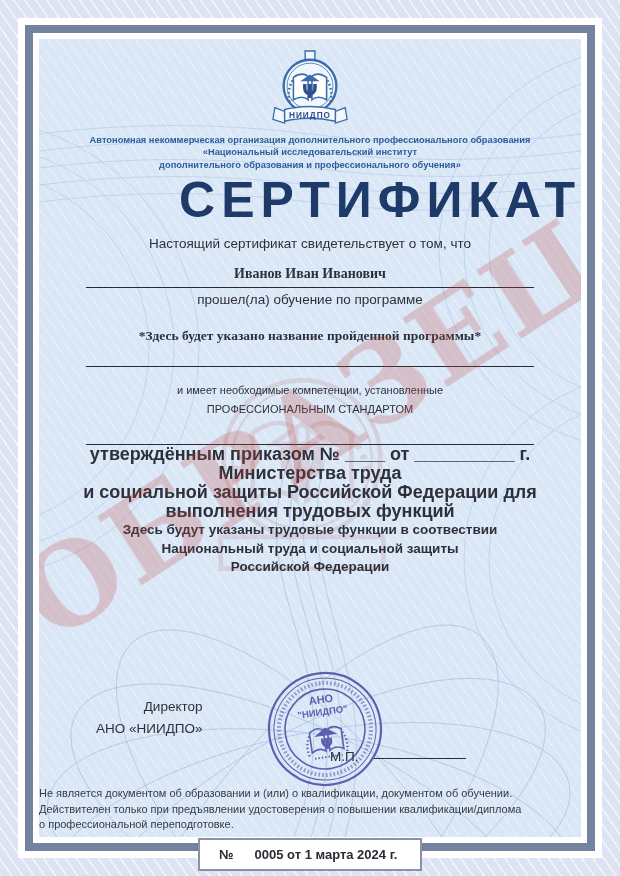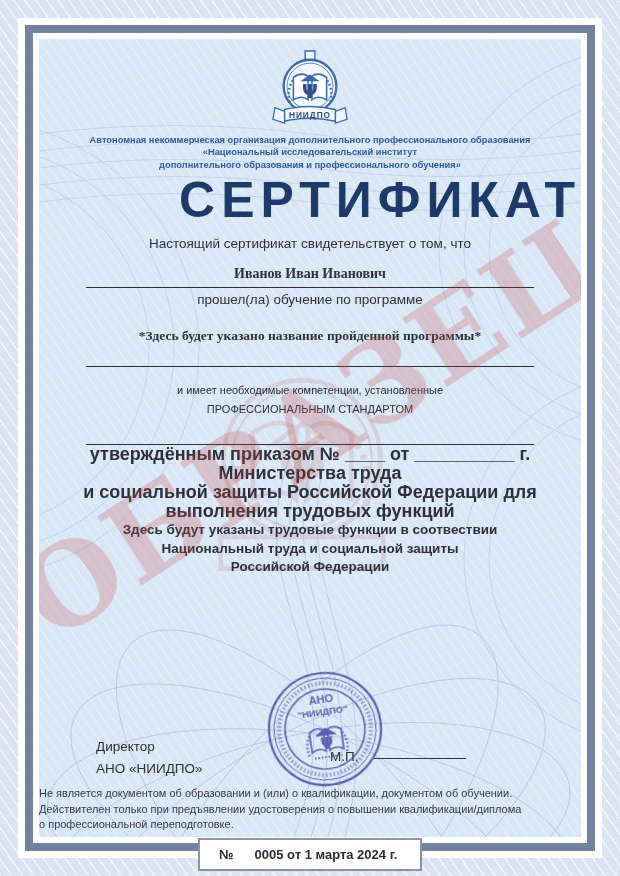--- a/index.html
+++ b/index.html
@@ -42,21 +42,21 @@
   .name-field { margin-top:15px; padding-bottom:5px; font-size:14px; font-weight:bold; }
   .passed { margin-top:4px; font-size:13.5px; }
   .program-field { margin-top:21px; padding-bottom:22px; font-size:13.5px; font-weight:bold; }
   .competence { margin-top:14px; font-size:11px; line-height:19px; }
   .blank-field { margin-top:25px; height:1px; }
   .order { margin-top:0; font-size:18px; line-height:19px;font-weight:bold; }
   .functions { font-size:13.5px; font-weight:bold; line-height:18.5px; }
 
   .stamp { position:absolute; left:226px; top:630px; width:120px; height:120px; z-index:2; opacity:.88; transform:rotate(-8deg); }
 
-  .director { position:absolute; left:57px; top:697px; z-index:3; font-size:13.5px; line-height:22px; text-align:left; color:#2e3039; }
+  .director { position:absolute; left:57px; top:657px; z-index:3; font-size:13.5px; line-height:22px; text-align:right; color:#2e3039; }
 
   .mp-row { position:absolute; left:291px; top:710px; z-index:3; font-size:13.5px; color:#2e3039; white-space:nowrap; }
   .sig-line { display:inline-block; width:92px; border-bottom:1.5px solid #2e2f38; margin-left:16px; vertical-align:2px; }
 
   .disclaimer { position:absolute; left:0; right:0; top:747px; z-index:3; font-size:11px; line-height:15.5px; color:#383942; }
 
   .number-box {
     position:absolute; left:50%; top:838px; transform:translateX(-50%);
     width:224px; height:33px; background:#ffffff; border:2px solid #8a93a4;
     z-index:10; display:flex; align-items:center; padding-left:19px;

